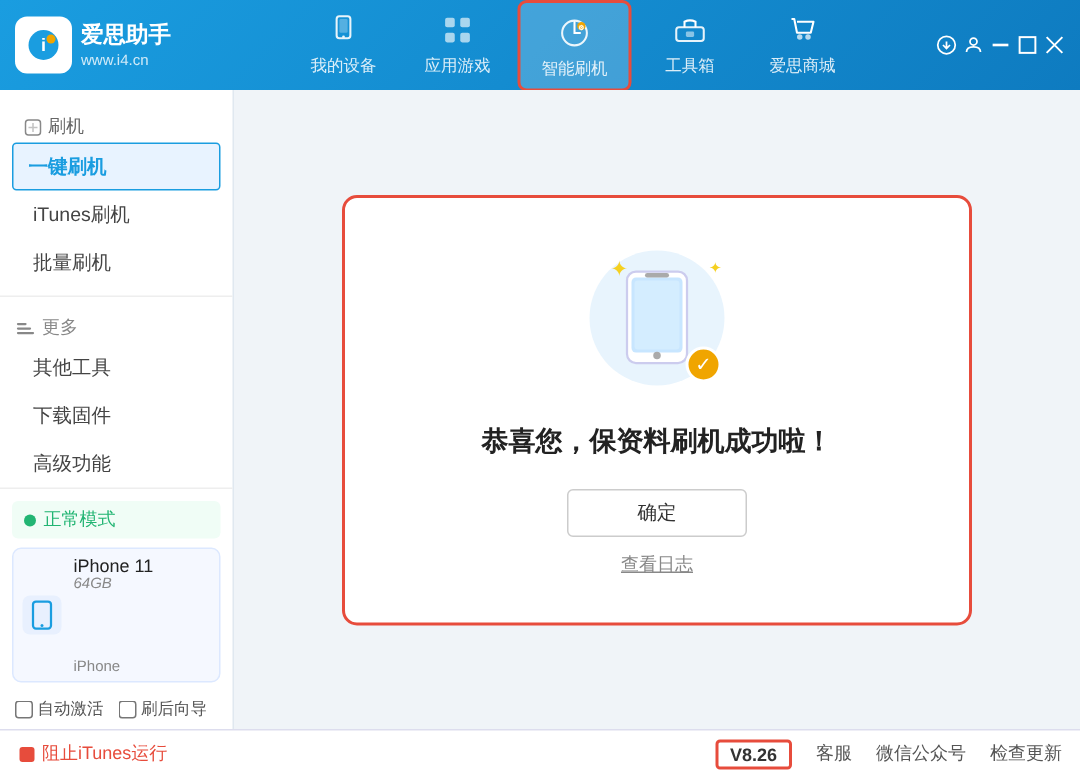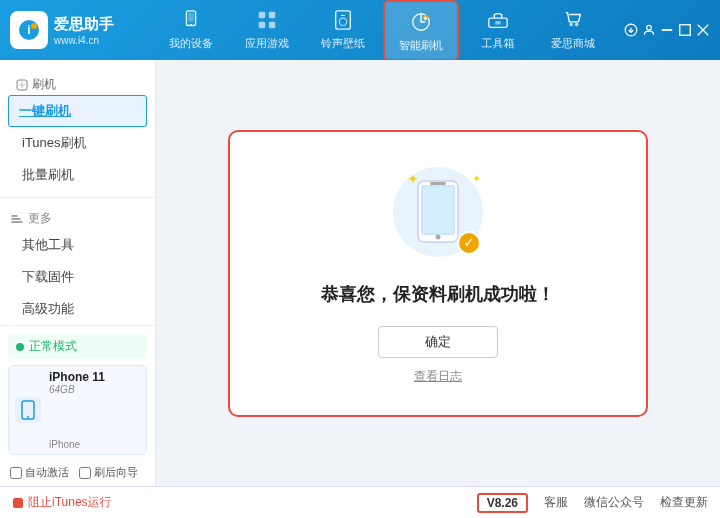--- a/index.html
+++ b/index.html
@@ -19,28 +19,28 @@
 
     
     .win-controls { display: flex; align-items: center; gap: 4px; }
     .win-btn { width: 14px; height: 14px; display: flex; align-items: center; justify-content: center; color: rgba(255,255,255,0.8); font-size: 10px; cursor: pointer; }
 
     
     .main-area { display: flex; height: calc(518px - 60px - 32px); }
     .sidebar { width: 156px; background: white; border-right: 1px solid #e0e8f0; padding: 10px 0; }
     .sidebar-section-title { font-size: 12px; color: #666; padding: 6px 16px 2px; display: flex; align-items: center; gap: 4px; }
     .sidebar-item { padding: 7px 20px; cursor: pointer; font-size: 13px; color: #444; border-left: 2px solid transparent; }
-    .sidebar-item.active { color: #1a9de0; background: #e8f3ff; border-left: 2px solid #1a9de0; font-weight: bold; text-decoration: underline; }
+    .sidebar-item.active { color: #1a9de0; background: #e8f3ff; border-left: 2px solid #1a9de0; font-weight: bold; }
     .sidebar-divider { height: 1px; background: #eee; margin: 6px 0; }
     .sidebar-more { font-size: 12px; color: #888; padding: 6px 10px 2px; display: flex; align-items: center; gap: 4px; }
     .mode-badge { display: flex; align-items: center; gap: 5px; font-size: 12px; color: #22b573; padding: 4px 8px; background: #f0fdf6; border-radius: 4px; margin-bottom: 6px; }
     .mode-dot { width: 8px; height: 8px; border-radius: 50%; background: #22b573; }
     .device-info { display: flex; align-items: center; gap: 8px; padding: 4px 6px; background: #f5f8ff; border-radius: 6px; border: 1px solid #dce8ff; }
     .device-icon-wrap { width: 26px; height: 26px; background: #e8f0fe; border-radius: 5px; display: flex; align-items: center; justify-content: center; color: #1a9de0; }
-    .device-name { font-size: 12px; font-weight: bold; color: #222; }
+    .device-name { font-size: 12px; font-weight: normal; color: #222; }
     .device-storage { font-size: 10px; color: #888; font-style: italic; }
     .device-model { font-size: 10px; color: #888; margin-top: 44px; }
 
     
     .sidebar-footer { padding: 6px 10px; display: flex; align-items: center; gap: 10px; font-size: 11px; color: #555; }
     .cb-item { display: flex; align-items: center; gap: 3px; }
 
     
     .content { flex: 1; background: #f0f4f8; display: flex; align-items: center; justify-content: center; padding: 20px; }
     .result-box { background: white; border: 2px solid #e74c3c; border-radius: 10px; width: 420px; min-height: 280px; display: flex; flex-direction: column; align-items: center; justify-content: center; padding: 30px 40px; }
@@ -104,30 +104,20 @@
         <svg width="22" height="22" viewBox="0 0 24 24" fill="white" opacity="0.9">
           <rect x="3" y="3" width="7" height="7" rx="1.5" fill="white" opacity="0.7"></rect>
           <rect x="14" y="3" width="7" height="7" rx="1.5" fill="white" opacity="0.7"></rect>
           <rect x="3" y="14" width="7" height="7" rx="1.5" fill="white" opacity="0.7"></rect>
           <rect x="14" y="14" width="7" height="7" rx="1.5" fill="white" opacity="0.7"></rect>
         </svg>
       </div>
       <span class="tab-label">应用游戏</span>
     </div>
 
-    <div class="nav-tab">
-      <div class="tab-icon">
-        <svg width="22" height="22" viewBox="0 0 24 24">
-          <rect x="4" y="2" width="16" height="20" rx="2" fill="none" stroke="white" stroke-width="1.5" opacity="0.9"></rect>
-          <circle cx="12" cy="14" r="4" fill="none" stroke="white" stroke-width="1.2" opacity="0.7"></circle>
-          <path d="M10 7 L14 7" stroke="white" stroke-width="1.2"></path>
-        </svg>
-      </div>
-      <span class="tab-label">铃声壁纸</span>
-    </div>
 
     <div class="nav-tab active-red" style="border: 2px solid #e74c3c; border-radius: 6px; background: rgba(255,255,255,0.2);">
       <div class="tab-icon">
         <svg width="22" height="22" viewBox="0 0 24 24">
           <circle cx="12" cy="12" r="9" fill="none" stroke="white" stroke-width="1.5" opacity="0.9"></circle>
           <path d="M12 4 L12 12 L16 12" stroke="white" stroke-width="1.5" fill="none" stroke-linecap="round"></path>
           <circle cx="17" cy="7" r="3" fill="#f0a500"></circle>
           <text x="17" y="9.5" text-anchor="middle" fill="white" font-size="5" font-weight="bold">⚙</text>
         </svg>
       </div>

